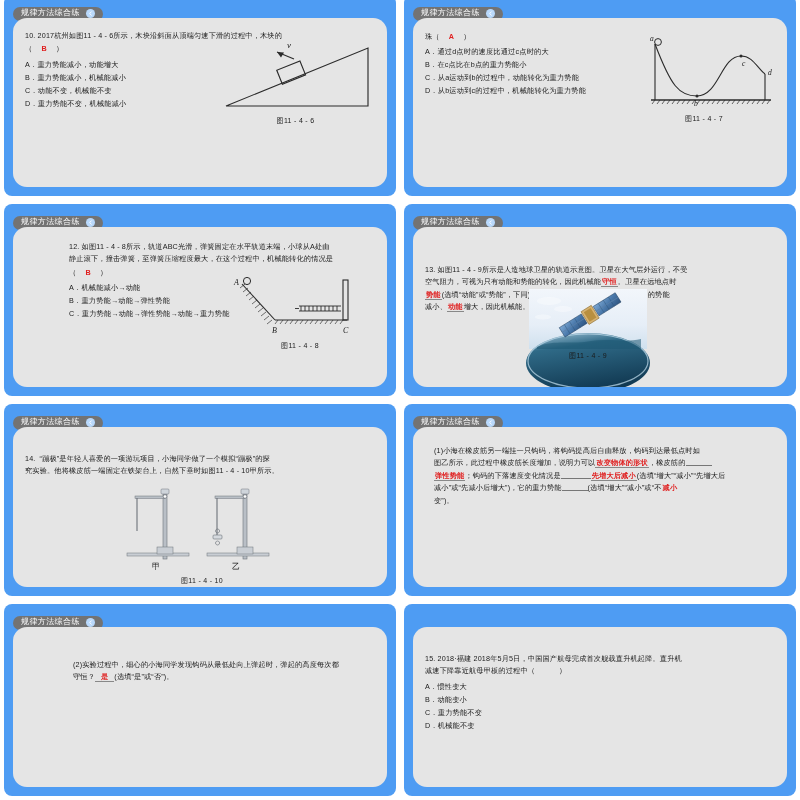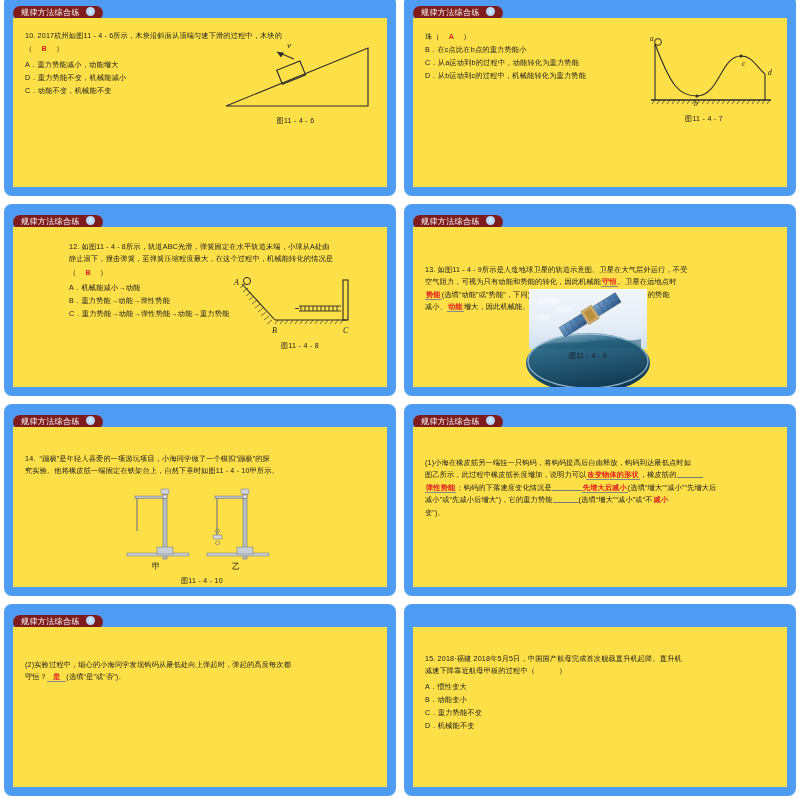--- a/index.html
+++ b/index.html
@@ -25,39 +25,39 @@
   .card{
     position:relative;width:100%;height:100%;
     background:#4e9cf3;
     border-radius:8px;
     box-sizing:border-box;
     padding:6px 9px 9px 9px;
     overflow:hidden;
   }
   .tabrow{height:15px;position:relative;}
   .tab{
-    display:inline-flex;align-items:flex-start;gap:6px;
-    background:#7f1d1d;
+    display:inline-flex;align-items:center;gap:6px;
+    background:#737373;
     border-radius:9px;
     padding:1px 8px 2px 8px;
     height:14px;
     box-sizing:border-box;
   }
   .tab .tab-label{
     font-size:8px;color:#ffffff;letter-spacing:.4px;
     white-space:nowrap;line-height:12px;
   }
   .tab .chev{
     width:9px;height:9px;border-radius:50%;
     background:#b9d9fc;display:inline-flex;align-items:center;justify-content:center;
   }
   .tab .chev svg{display:block;}
   .paper{
     position:absolute;left:9px;right:9px;top:23px;bottom:9px;
-    background:#fde047;border-radius:0;overflow:hidden;
+    background:#e5e5e5;border-radius:14px;overflow:hidden;
   }
   
   .qwrap{position:absolute;left:12px;right:10px;top:10px;}
   .qline{
     font-size:7.2px;line-height:12.4px;color:#1a1a1a;
     letter-spacing:.15px;white-space:nowrap;
   }
   .opt{font-size:7.2px;line-height:13px;color:#1a1a1a;letter-spacing:.2px;white-space:nowrap;}
   .ans{color:#e02020;font-weight:bold;}
   .ansfill{color:#e02020;font-weight:bold;border-bottom:1px solid #888;padding:0 1px;}
@@ -93,22 +93,23 @@
             <div class="qline">
               <span>10.</span>
               <span>2017杭州如图11 - 4 - 6所示，木块沿斜面从顶端匀速下滑的过程中，木块的</span>
             </div>
             <div class="qline" style="margin-top:1px">
               <span>（</span>
               <span class="ans" style="padding:0 7px">B</span>
               <span>）</span>
             </div>
             <div class="opt" style="margin-top:2px">A．重力势能减小，动能增大</div>
+            <div class="opt">B．重力势能减小，机械能减小</div>
+            <div class="opt">C．动能不变，机械能不变</div>
             <div class="opt">D．重力势能不变，机械能减小</div>
-            <div class="opt">C．动能不变，机械能不变</div>
           </div>
 
           <div class="figbox" style="left:205px;top:18px;width:165px;">
             <svg width="165" height="80" viewBox="0 0 165 80">
               <polygon points="8,70 150,70 150,12" fill="none" stroke="#2b2b2b" stroke-width="1.15"></polygon>
               <g transform="rotate(-22 74 40)">
                 <rect x="62" y="29" width="25" height="15" fill="none" stroke="#2b2b2b" stroke-width="1.15"></rect>
               </g>
               <line x1="59" y1="16" x2="76" y2="23" stroke="#2b2b2b" stroke-width="1.1"></line>
               <polygon points="59,16 66,16.5 63,21.5" fill="#2b2b2b"></polygon>
@@ -132,20 +133,21 @@
             </span>
           </div>
         </div>
         <div class="paper">
           <div class="qwrap" style="top:12px;">
             <div class="qline" style="margin-top:1px">
               <span>珠</span><span>（</span>
               <span class="ans" style="padding:0 7px">A</span>
               <span>）</span>
             </div>
+            <div class="opt" style="margin-top:2px">A．通过d点时的速度比通过c点时的大</div>
             <div class="opt">B．在c点比在b点的重力势能小</div>
             <div class="opt">C．从a运动到b的过程中，动能转化为重力势能</div>
             <div class="opt">D．从b运动到c的过程中，机械能转化为重力势能</div>
           </div>
 
           <div class="figbox" style="left:228px;top:16px;width:150px;">
             <svg width="150" height="82" viewBox="0 0 150 82">
               <path d="M14 10 C 30 52, 38 62, 56 62 C 78 62, 80 22, 100 22 C 112 22, 116 34, 124 40" fill="none" stroke="#2b2b2b" stroke-width="1.1"></path>
               <line x1="14" y1="10" x2="14" y2="66" stroke="#2b2b2b" stroke-width="1.1"></line>
               <line x1="124" y1="40" x2="124" y2="66" stroke="#2b2b2b" stroke-width="1.1"></line>
@@ -426,21 +428,21 @@
           <div class="tab">
             <span class="tab-label">规律方法综合练</span>
             <span class="chev">
               <svg width="5" height="5" viewBox="0 0 6 6">
                   <path d="M4 1 L2 3 L4 5" fill="none" stroke="#ffffff" stroke-width="1.1" stroke-linecap="round" stroke-linejoin="round"></path>
                 </svg>
             </span>
           </div>
         </div>
         <div class="paper">
-          <div class="qwrap" style="top:30px;">
+          <div class="qwrap" style="top:18px;margin-left:9px;">
             <div class="qline">
               <span>(1)</span><span>小海在橡皮筋另一端挂一只钩码，将钩码提高后自由释放，钩码到达最低点时如</span>
             </div>
             <div class="qline">
               <span>图乙所示，此过程中橡皮筋长度增加，说明力可以</span><span class="ansfill">改变物体的形状</span><span>，橡皮筋的</span><span class="blank"></span>
             </div>
             <div class="qline">
               <span class="ansfill">弹性势能</span><span>；钩码的下落速度变化情况是</span><span class="blank" style="min-width:30px"></span><span class="ansfill">先增大后减小</span><span>(选填“增大”“减小”“先增大后</span>
             </div>
             <div class="qline">
@@ -458,21 +460,21 @@
           <div class="tab">
             <span class="tab-label">规律方法综合练</span>
             <span class="chev">
               <svg width="5" height="5" viewBox="0 0 6 6">
                   <path d="M4 1 L2 3 L4 5" fill="none" stroke="#ffffff" stroke-width="1.1" stroke-linecap="round" stroke-linejoin="round"></path>
                 </svg>
             </span>
           </div>
         </div>
         <div class="paper">
-          <div class="qwrap" style="top:32px;">
+          <div class="qwrap" style="top:32px;margin-left:48px;">
             <div class="qline">
               <span>(2)</span><span>实验过程中，细心的小海同学发现钩码从最低处向上弹起时，弹起的高度每次都</span>
             </div>
             <div class="qline">
               <span>守恒？</span><span class="ansfill" style="padding:0 6px">是</span><span>(选填“是”或“否”)。</span>
             </div>
           </div>
         </div>
       </div>
     </div>

